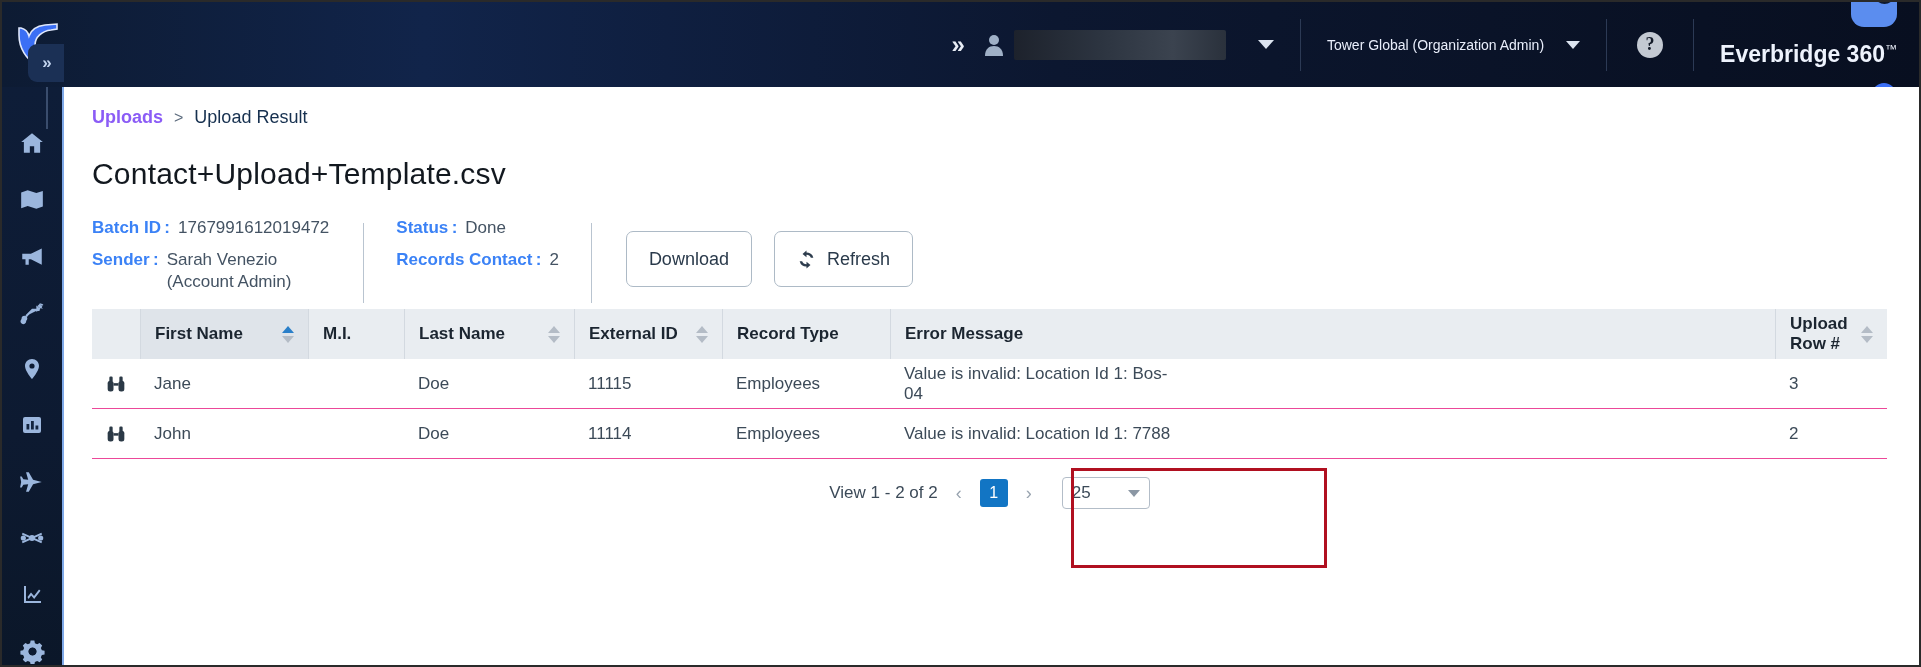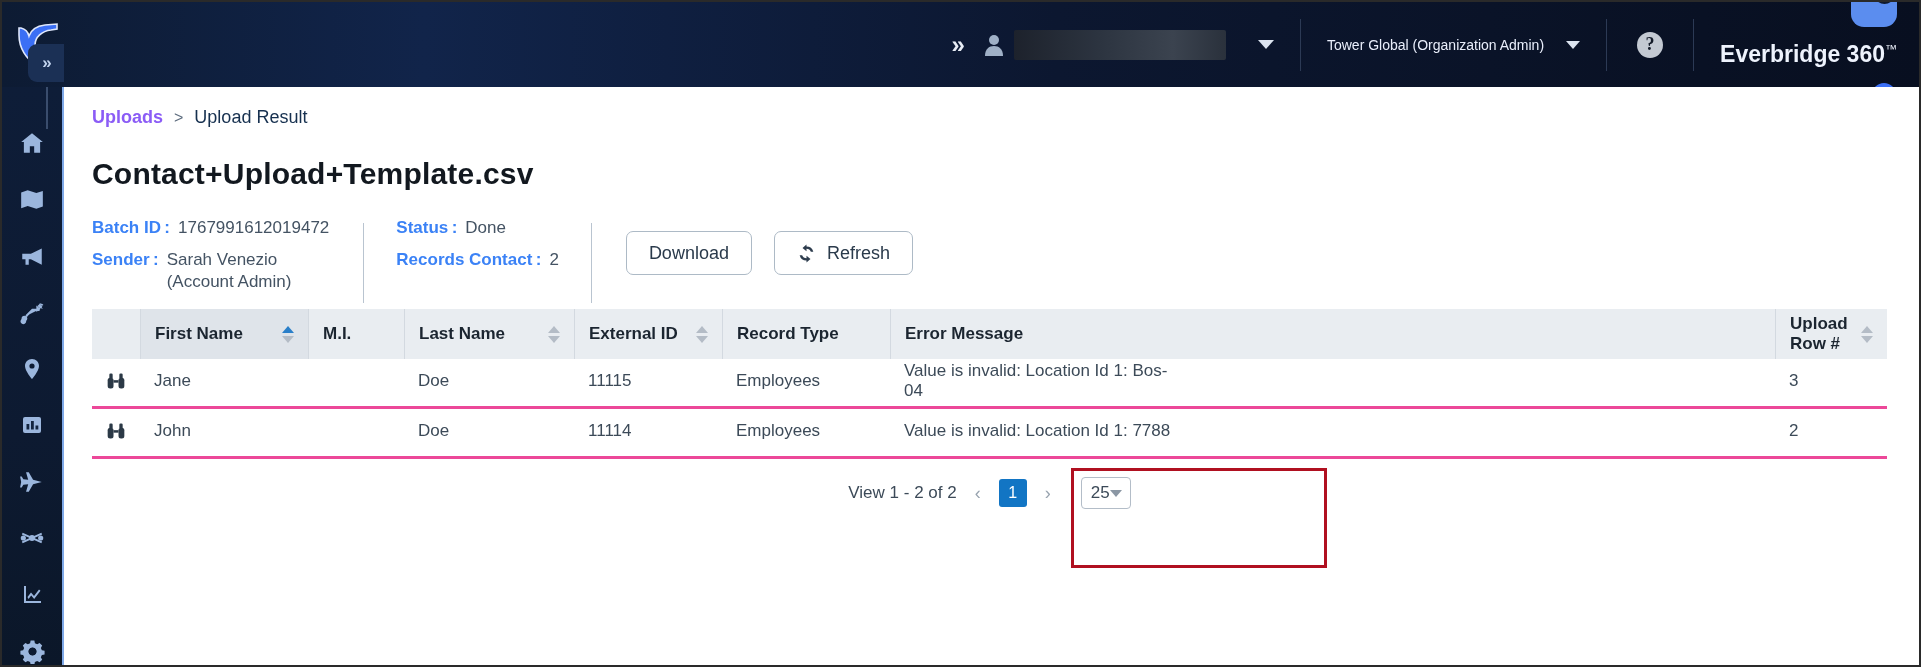--- a/index.html
+++ b/index.html
@@ -123,41 +123,41 @@
   }
   .breadcrumb {
     display: flex; align-items: center; gap: 11px;
     padding-top: 20px; font-size: 18px; color: #11253f;
   }
   .bc-first { font-weight: bold; color: #8b5cf6; cursor: pointer; }
   .bc-sep { color: #5d6c7e; font-size: 16px; }
   .bc-cur { color: #16304f; }
 
   .page-title {
-    font-size: 30px; color: #12181f; font-weight: bold;
+    font-size: 30px; color: #12181f; font-weight: normal;
     margin-top: 29px; letter-spacing: .2px;
   }
 
   .meta-row {
     display: flex; align-items: flex-start;
     margin-top: 26px; height: 92px;
   }
   .meta-col { padding-right: 34px; }
   .meta-line {
     font-size: 17px; color: #31404f; margin-bottom: 11px;
     line-height: 1.25; display: flex; gap: 8px;
   }
   .meta-label { font-weight: bold; color: #3b82f6; white-space: nowrap; }
   .meta-val { color: #445363; }
   .col-sender { max-width: 210px; }
   .meta-div { width: 1px; background: #b9c4d0; align-self: stretch; margin: 6px 0; }
   .meta-col2 { padding: 0 32px; }
   .btns { display: flex; gap: 22px; padding-left: 34px; padding-top: 14px; }
   .btn {
-    min-width: 104px; height: 44px; padding: 0 22px;
+    min-width: 104px; height: 56px; padding: 0 22px;
     border: 1px solid #adbac6; border-radius: 7px;
     background: #fff; color: #2a3a4b; font-size: 18px;
     display: flex; align-items: center; justify-content: center; gap: 11px;
     cursor: pointer; font-family: "Liberation Sans", sans-serif;
   }
 
   
   .tabs {
     display: flex; align-items: flex-end; gap: 0;
     margin-top: 24px; border-bottom: 1px solid #d9dee4;
@@ -185,22 +185,22 @@
     height: 50px; padding: 0 14px; font-weight: bold;
     border-left: 1px solid #d3d9e0; cursor: pointer; gap: 8px;
   }
   .th.first { background: #dfe4ea; }
   .th.noborder { border-left: none; }
   .sorter { display: flex; flex-direction: column; gap: 3px; }
   .ar-up { width:0;height:0;border-left:6px solid transparent;border-right:6px solid transparent;border-bottom:7px solid #b4bcc6; }
   .ar-dn { width:0;height:0;border-left:6px solid transparent;border-right:6px solid transparent;border-top:7px solid #b4bcc6; }
   .ar-up.on { border-bottom-color:#2a7fc9; }
   .tr {
-    display: flex; align-items: flex-end; height: 50px;
-    border-bottom: 3px solid #ec4899; color: #3c4a58;
+    display: flex; align-items: center; height: 50px;
+    border-bottom: 1px solid #ec4899; color: #3c4a58;
   }
   .td { padding: 0 14px; height: 50px; display: flex; align-items: center; }
   .c-icon { width: 48px; justify-content: center; }
   .c-first { width: 168px; }
   .c-mi { width: 96px; }
   .c-last { width: 170px; }
   .c-ext { width: 148px; }
   .c-rec { width: 148px; }
   .c-err { width: 300px; margin-left: 20px; }
   .c-pad { flex: 1 1 auto; }
@@ -219,21 +219,21 @@
     display: flex; align-items: center; justify-content: center;
     gap: 13px; margin-top: 18px; width: 1795px; font-size: 17px; color: #3c4a58;
   }
   .pg-arrow { color: #98a3af; cursor: pointer; font-size: 18px; padding: 0 5px; }
   .pg-num {
     width: 28px; height: 28px; background: #1275c4; color: #fff;
     border-radius: 3px; display: flex; align-items: center; justify-content: center;
     font-size: 16px; cursor: pointer;
   }
   .pg-select {
-    width: 50px; height: 32px; border: 1px solid #b3bdc8; border-radius: 4px;
+    width: 88px; height: 32px; border: 1px solid #b3bdc8; border-radius: 4px;
     display: flex; align-items: center; justify-content: space-between;
     padding: 0 9px; cursor: pointer; margin-left: 12px; color:#3c4a58;
   }
   .pg-caret {
     width:0;height:0;border-left:6px solid transparent;border-right:6px solid transparent;
     border-top:7px solid #8b97a4;
   }
 </style>
 </head>
 <body>

